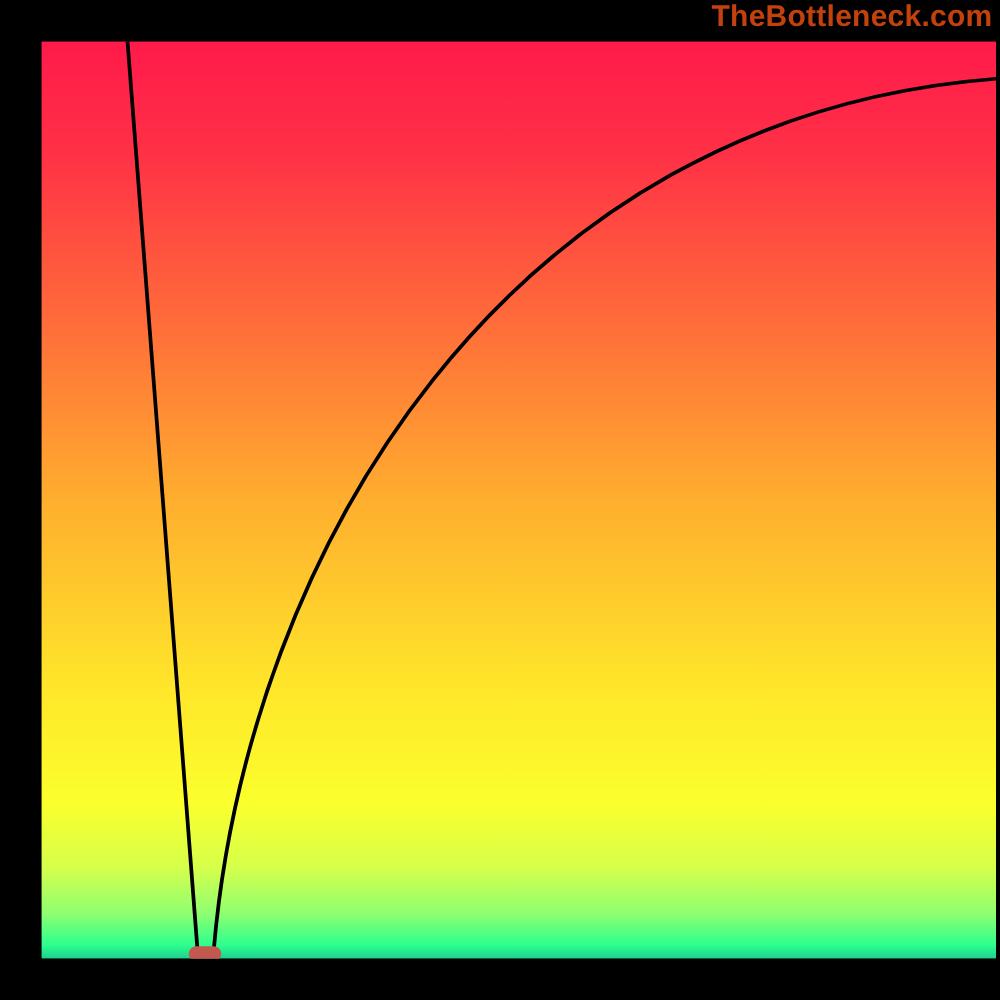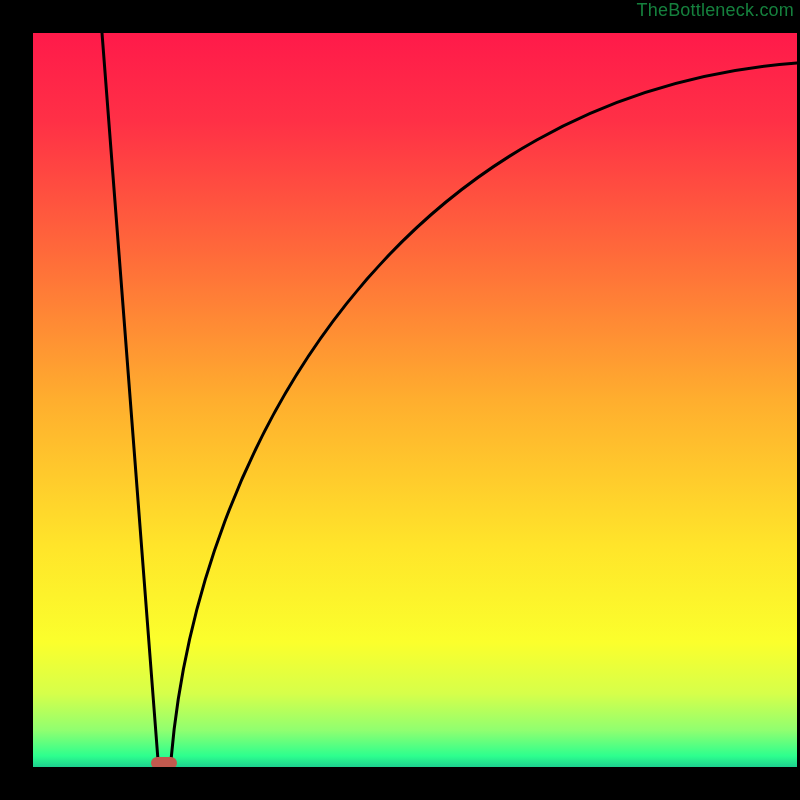--- a/index.html
+++ b/index.html
@@ -38,23 +38,23 @@
     left: 0;
     top: 0;
     width: 100%;
     height: 100%;
   }
   .watermark {
     position: absolute;
     top: 0px;
     right: 6px;
     font-family: Arial, Helvetica, sans-serif;
-    font-size: 18px;
-    font-weight: 400;
-    color: #15803d;
+    font-size: 24px;
+    font-weight: 700;
+    color: #c2410c;
     letter-spacing: 0.2px;
   }
   .marker {
     position: absolute;
     width: 26px;
     height: 12px;
     border-radius: 6px;
     transform: translate(-50%, -50%);
   }
 </style>

